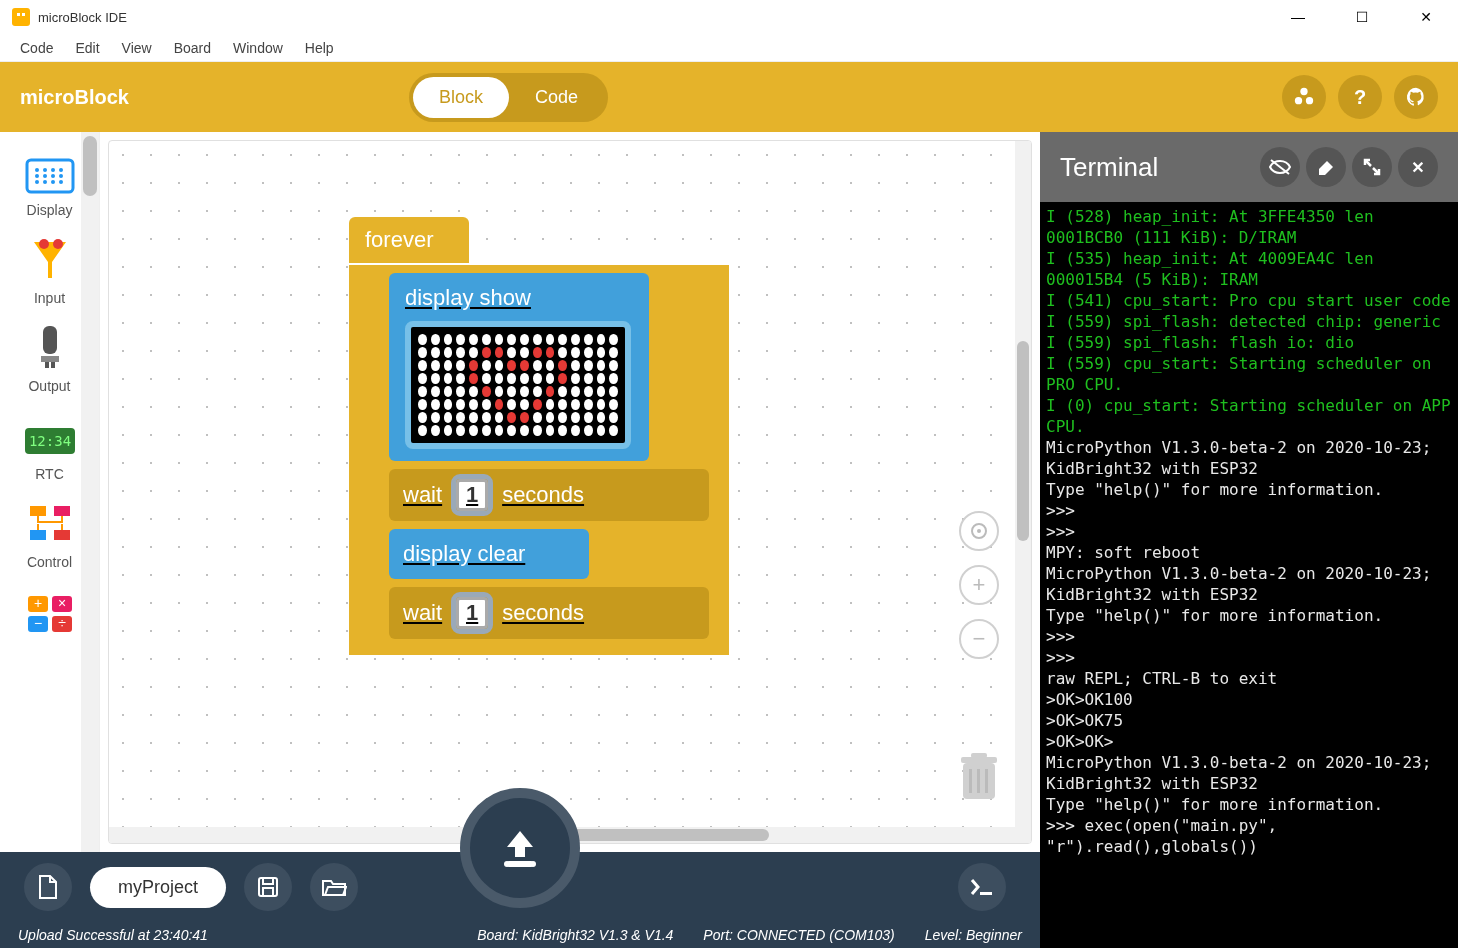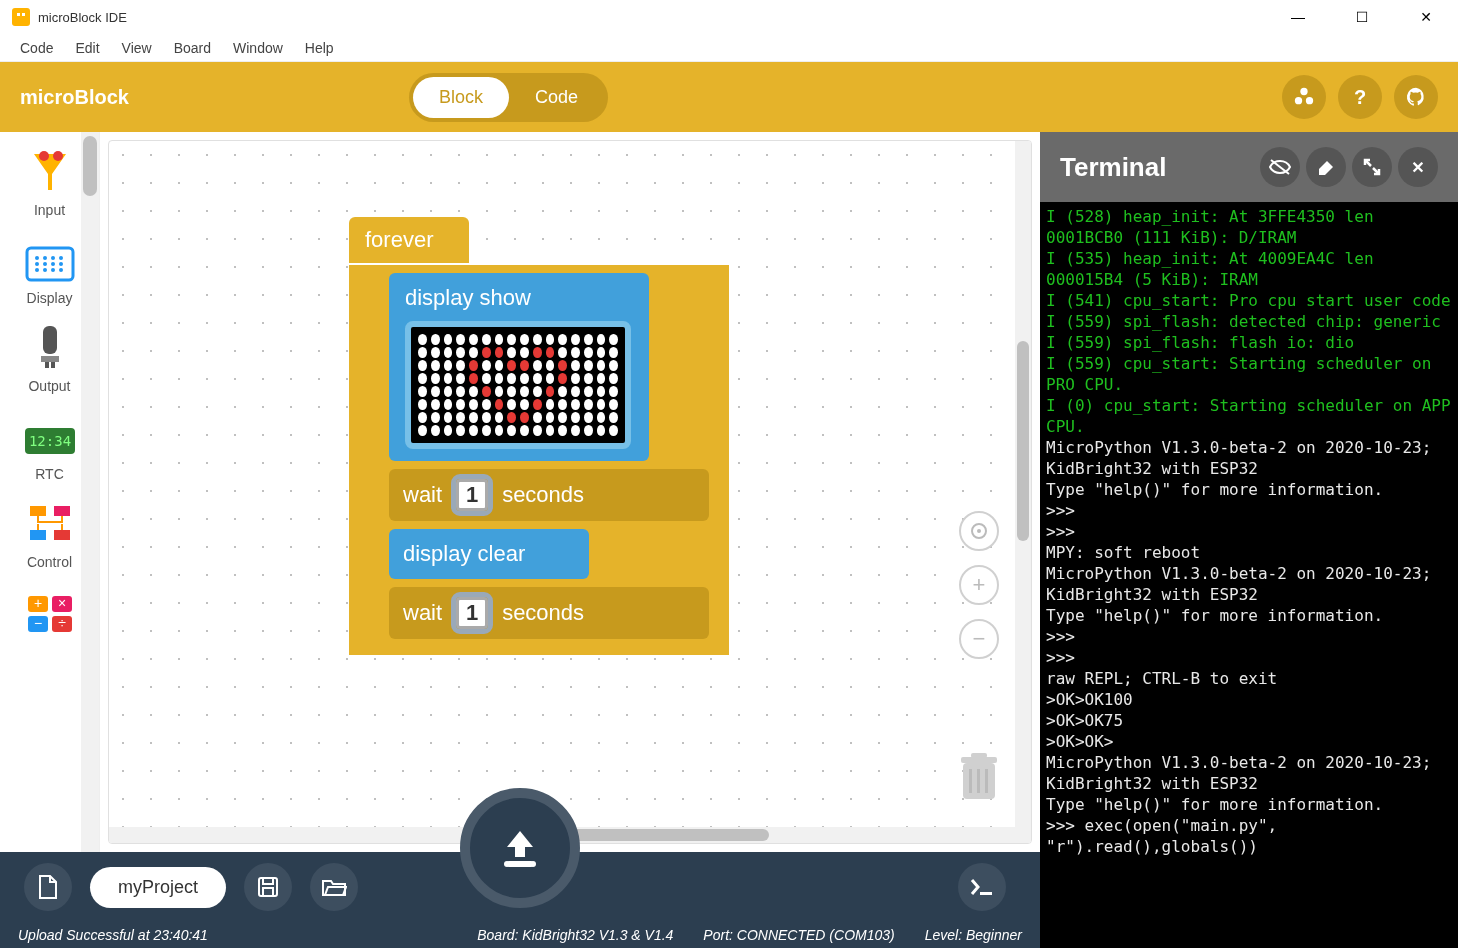--- a/index.html
+++ b/index.html
@@ -29,34 +29,34 @@
 .workspace-inner { position:absolute; left:0; top:0; right:0; bottom:0; background-image: radial-gradient(circle, #c0c0c0 1px, transparent 1px); background-size: 28px 28px; margin:8px; border:1px solid #e0e0e0; border-radius:4px; overflow:hidden;}
 .ws-scroll-v { position:absolute; right:0; top:0; width:16px; height:100%; background:#f1f1f1; }
 .ws-thumb-v { position:absolute; top:200px; width:12px; height:200px; left:2px; background:#c0c0c0; border-radius:6px;}
 .ws-scroll-h { position:absolute; bottom:0; left:0; height:16px; width:100%; background:#f1f1f1;}
 .ws-thumb-h { position:absolute; left:400px; height:12px; width:260px; top:2px; background:#c0c0c0; border-radius:6px;}
 .zoom-controls { position:absolute; right:32px; top:370px; display:flex;flex-direction:column;gap:14px; }
 .zoom-btn { width:40px;height:40px;border:2px solid #d0d0d0;border-radius:50%;display:flex;align-items:center;justify-content:center;color:#bbb;font-size:22px; background:#fff; cursor:pointer;}
 .trash { position:absolute; right:30px; bottom:40px; }
 .block-stack { position:absolute; left:240px; top:76px; }
 .blk-forever { background:#E5B32A; color:#fff; width:120px; padding:10px 16px; font-size:22px; border-radius:6px 6px 0 0; margin-bottom:2px;}
-.blk-body { background:#E5B32A; padding:8px 8px 8px 40px; width:380px; }
+.blk-body { background:#E5B32A; padding:8px 8px 8px 40px; width:380px;text-decoration:underline; }
 .blk-display-show { background:#41A0DB; color:#fff; padding:12px 12px 12px 16px; border-radius:6px; margin-bottom:8px; width:260px; }
 .blk-display-show .lbl { font-size:22px; margin-bottom:10px; display:block;}
 .dotmatrix { background:#000; padding:6px; border:6px solid #77C0E8; border-radius:8px; width:226px;}
 .dm-row { display:flex; gap:2px; }
 .dm-dot { width:11px;height:11px;border-radius:50%;background:#fff; margin:1px; }
 .dm-dot.on { background:#e53935; }
 .blk-wait { background:#C79A1D; color:#fff; padding:10px 14px; border-radius:6px; margin-bottom:8px; display:flex;align-items:center;gap:14px; font-size:22px; width:320px;}
 .blk-wait .num { background:#fff; color:#333; width:32px;height:32px;border-radius:4px;display:flex;align-items:center;justify-content:center;font-weight:bold; border:3px solid #aaa; outline:5px solid #9aa9b8;}
 .blk-clear { background:#41A0DB; color:#fff; padding:12px 14px; border-radius:6px; margin-bottom:8px; font-size:22px; width:200px;}
 .upload-fab { position:absolute; left:50%; bottom:14px; transform:translateX(-50%); width:120px;height:120px;border-radius:50%;background:#2C3E50;border:10px solid #4a5a6a;display:flex;align-items:center;justify-content:center; cursor:pointer; z-index:5;}
 .terminal-panel { width: 418px; background:#000; display:flex;flex-direction:column; }
 .term-header { height:70px; background:#6a6a6a; display:flex;align-items:center;padding:0 20px; }
-.term-title { color:#fff; font-size:26px; flex:1;font-weight:bold; }
+.term-title { color:#fff; font-size:26px; flex:1; }
 .term-icon { width:40px;height:40px;border-radius:50%;background:#555;margin-left:6px;display:flex;align-items:center;justify-content:center;cursor:pointer;color:#fff;font-weight:bold;}
 .term-body { flex:1; padding:4px 6px; font-family:'Consolas',monospace; font-size:16px; line-height:21px; overflow:hidden; white-space:pre-wrap; }
 .term-body .g { color:#1fbf1f; }
 .term-body .w { color:#e8e8e8; }
 .bottombar { height:70px; background:#2C3E50; display:flex;align-items:center;padding:0 24px;gap:18px; position:relative;}
 .bb-icon { width:48px;height:48px;border-radius:50%;background:#3d4e5f;display:flex;align-items:center;justify-content:center;color:#fff;cursor:pointer;}
 .bb-project { background:#fff;color:#333;padding:10px 28px;border-radius:24px;font-size:18px;cursor:pointer;}
 .bb-spacer{flex:1;}
 .statusbar { height:26px; background:#2C3E50; color:#fff; font-size:14px; display:flex;align-items:center;padding:0 18px; gap:30px;font-style:italic;}
 .statusbar span:first-child{flex:0 0 auto;margin-right:auto;}
@@ -110,30 +110,20 @@
     <svg width="22" height="22" viewBox="0 0 24 24" fill="#fff">
         <path d="M12 2a10 10 0 00-3 19.5c.5 0 .7-.2.7-.5v-2c-3 .6-3.5-1.3-3.5-1.3-.4-1-.9-1.3-.9-1.3-.8-.5 0-.5 0-.5.9 0 1.4.9 1.4.9.8 1.3 2 .9 2.5.7 0-.6.3-.9.5-1.1-2.2-.3-4.5-1.1-4.5-5 0-1 .4-1.9 1-2.6-.1-.2-.5-1.2.1-2.5 0 0 .8-.2 2.7 1a9.4 9.4 0 015 0c1.9-1.3 2.7-1 2.7-1 .5 1.3.2 2.3.1 2.5.6.7 1 1.6 1 2.6 0 3.9-2.3 4.7-4.5 5 .3.3.6.8.6 1.6v2.4c0 .3.2.6.7.5A10 10 0 0012 2z"></path>
       </svg>
   </div>
 </div>
 
 <div class="main">
   <div class="app-left">
     <div style="display:flex;flex:1;overflow:hidden;">
       <div class="categories">
-        <div class="cat-item">
-          <div class="cat-icon">
-              <svg width="40" height="44" viewBox="0 0 40 44">
-                <path d="M4 4 L36 4 L22 24 L22 40 L18 40 L18 24 Z" fill="#ffb300"></path>
-                <circle cx="28" cy="6" r="5" fill="#e53935"></circle>
-                <circle cx="14" cy="6" r="5" fill="#e53935"></circle>
-              </svg>
-            </div>
-          <span class="cat-label">Input</span>
-        </div>
         <div class="cat-item">
           <div class="cat-icon">
               <svg width="50" height="36" viewBox="0 0 50 36">
                 <rect x="2" y="2" width="46" height="32" rx="4" fill="none" stroke="#2196F3" stroke-width="3"></rect>
                 <g fill="#2196F3">
                   <circle cx="12" cy="12" r="2"></circle>
                   <circle cx="20" cy="12" r="2"></circle>
                   <circle cx="28" cy="12" r="2"></circle>
                   <circle cx="36" cy="12" r="2"></circle>
                   <circle cx="12" cy="18" r="2"></circle>
@@ -141,20 +131,30 @@
                   <circle cx="28" cy="18" r="2"></circle>
                   <circle cx="36" cy="18" r="2"></circle>
                   <circle cx="12" cy="24" r="2"></circle>
                   <circle cx="20" cy="24" r="2"></circle>
                   <circle cx="28" cy="24" r="2"></circle>
                   <circle cx="36" cy="24" r="2"></circle>
                 </g>
               </svg>
             </div>
           <span class="cat-label">Display</span>
+        </div>
+        <div class="cat-item">
+          <div class="cat-icon">
+              <svg width="40" height="44" viewBox="0 0 40 44">
+                <path d="M4 4 L36 4 L22 24 L22 40 L18 40 L18 24 Z" fill="#ffb300"></path>
+                <circle cx="28" cy="6" r="5" fill="#e53935"></circle>
+                <circle cx="14" cy="6" r="5" fill="#e53935"></circle>
+              </svg>
+            </div>
+          <span class="cat-label">Input</span>
         </div>
         <div class="cat-item">
           <div class="cat-icon">
               <svg width="30" height="46" viewBox="0 0 30 46">
                 <rect x="8" y="2" width="14" height="28" rx="6" fill="#555"></rect>
                 <rect x="6" y="32" width="18" height="6" fill="#888"></rect>
                 <rect x="10" y="38" width="4" height="6" fill="#555"></rect>
                 <rect x="16" y="38" width="4" height="6" fill="#555"></rect>
               </svg>
             </div>

